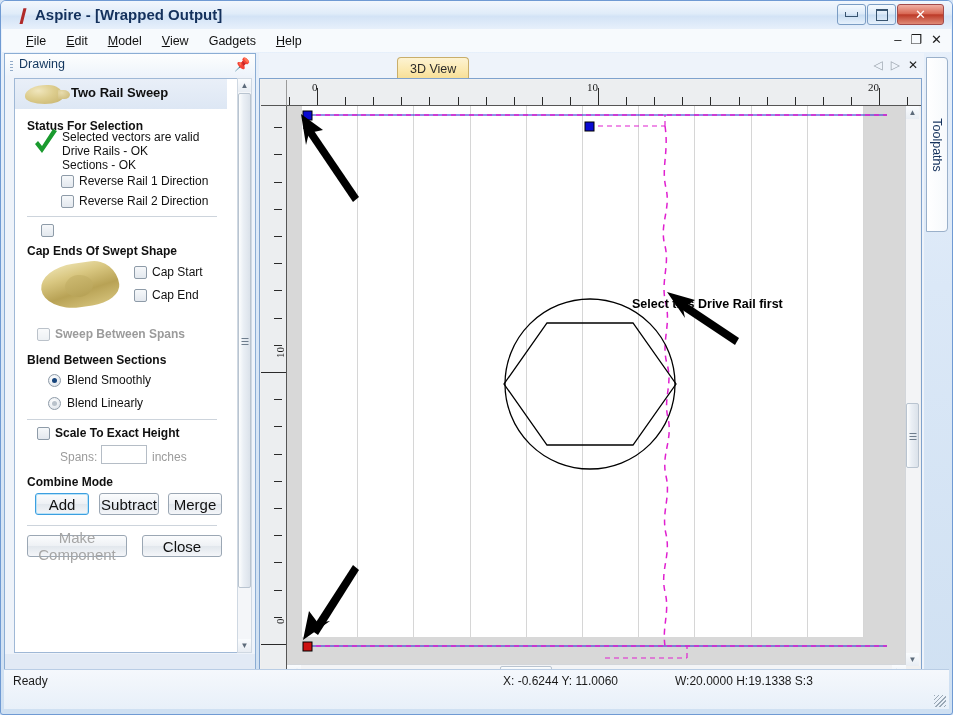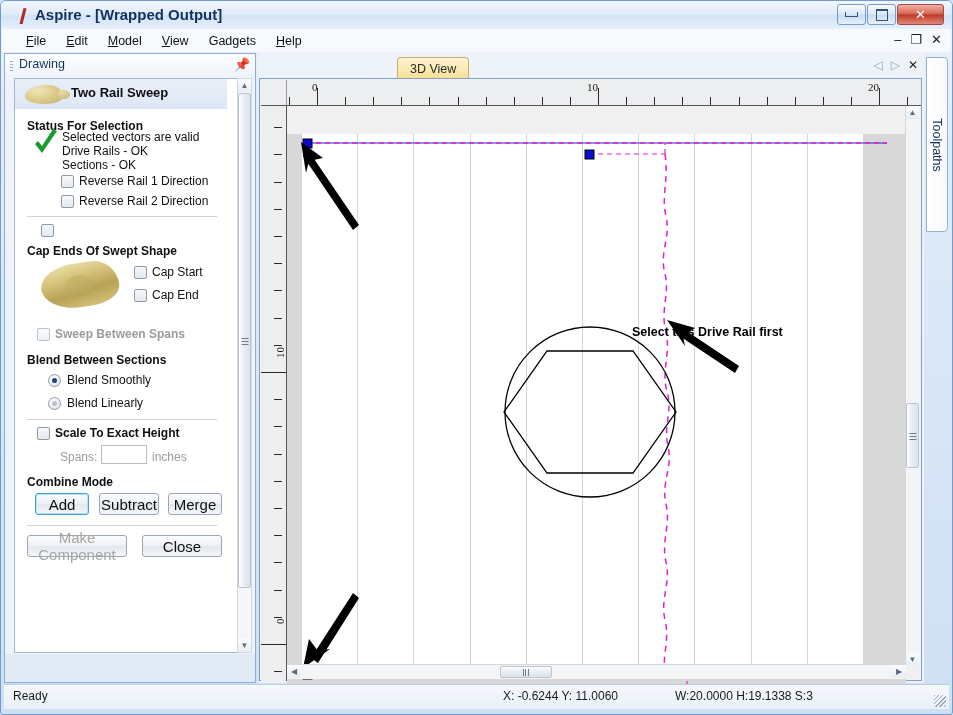--- a/index.html
+++ b/index.html
@@ -200,21 +200,21 @@
   .ruler-v{
     position:absolute;left:1px;top:27px;width:26px;height:575px;
     background:#eceef0;border-right:1px solid #555;box-sizing:border-box;overflow:hidden;
   }
   .rtick{position:absolute;background:#2a2a2a;}
   .rlabel{position:absolute;font-size:11px;color:#1a1a1a;font-family:"Liberation Serif",serif;}
   .rlabel.vert{transform:rotate(-90deg);transform-origin:left top;}
 
   .canvas-wrap{
     position:absolute;left:27px;top:27px;width:619px;height:560px;
-    background:#d8d8d8;overflow:hidden;margin-top:28px;
+    background:#d8d8d8;overflow:hidden;
   }
   .paper{
     position:absolute;left:14px;top:0px;width:563px;height:531px;
     background:#ffffff;
   }
   .gridline{position:absolute;top:0;width:1px;height:531px;background:#d6d6d6;}
 
   .canvas-svg{position:absolute;left:0;top:0;width:619px;height:560px;}
 
   .anno{
@@ -242,21 +242,21 @@
     border:1px solid #9ab0ca;border-radius:0 4px 4px 0;box-sizing:border-box;
   }
   .righttab span{
     position:absolute;left:50%;top:50%;
     transform:translate(-50%,-50%) rotate(90deg);
     white-space:nowrap;font-size:12.5px;color:#14315c;
   }
 
   
   .statusbar{
-    position:absolute;left:3px;bottom:5px;width:945px;height:25px;
+    position:absolute;left:3px;bottom:5px;width:945px;height:40px;
     background:linear-gradient(180deg,#f5f8fc 0%,#e8f0f9 100%);
     border-top:1px solid #b9cde5;box-sizing:border-box;
   }
   .sb-txt{position:absolute;top:4px;font-size:12px;color:#1a1a1a;white-space:nowrap;}
   .sizer{position:absolute;right:3px;bottom:2px;width:12px;height:12px;
     background-image:repeating-linear-gradient(135deg,#9aa8b6 0 1px,transparent 1px 3px);}
 </style>
 </head>
 <body>
 

